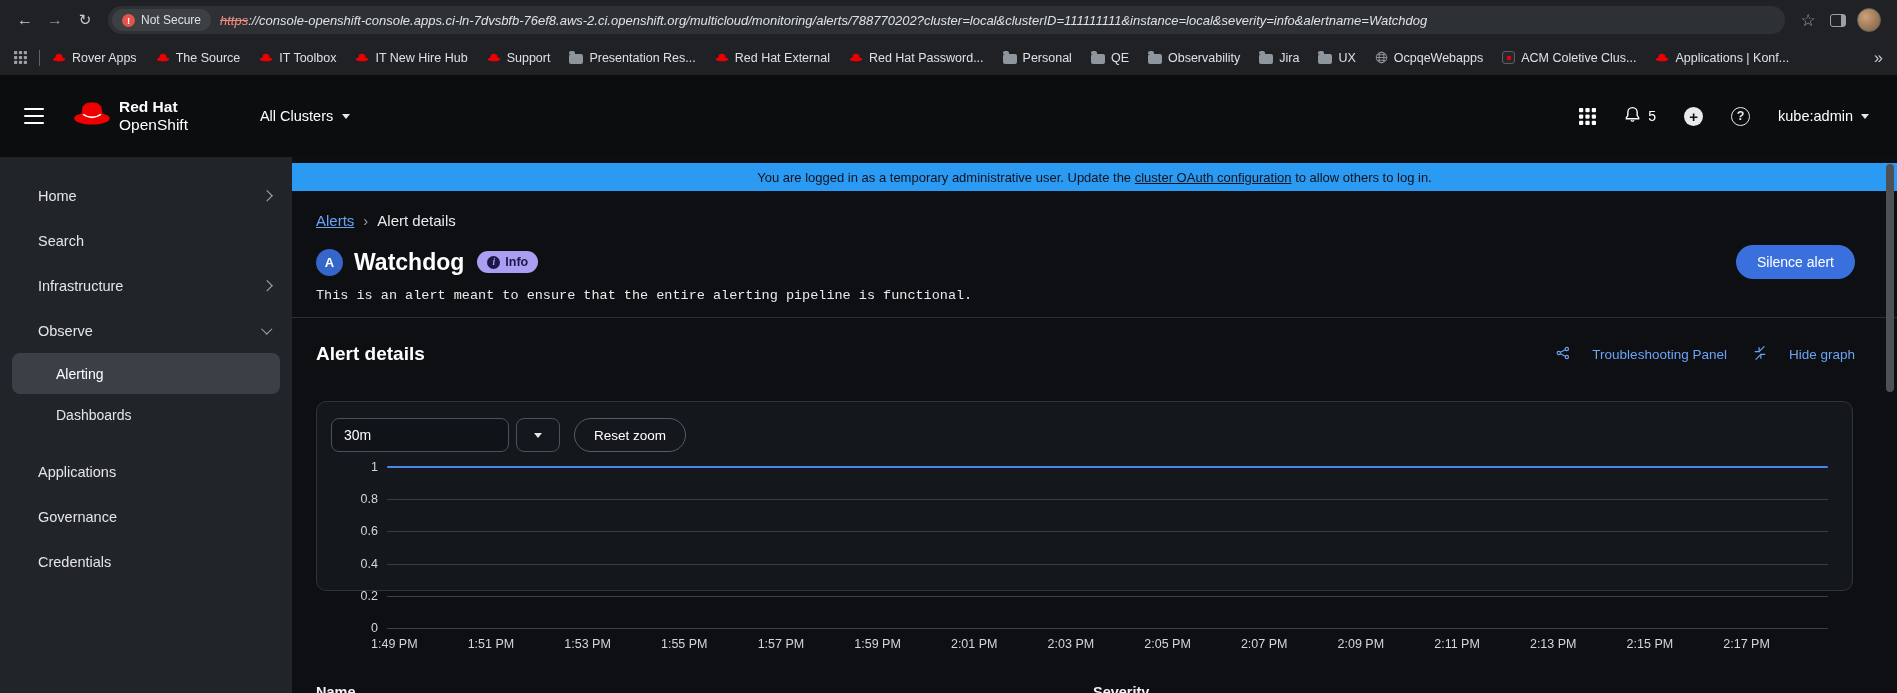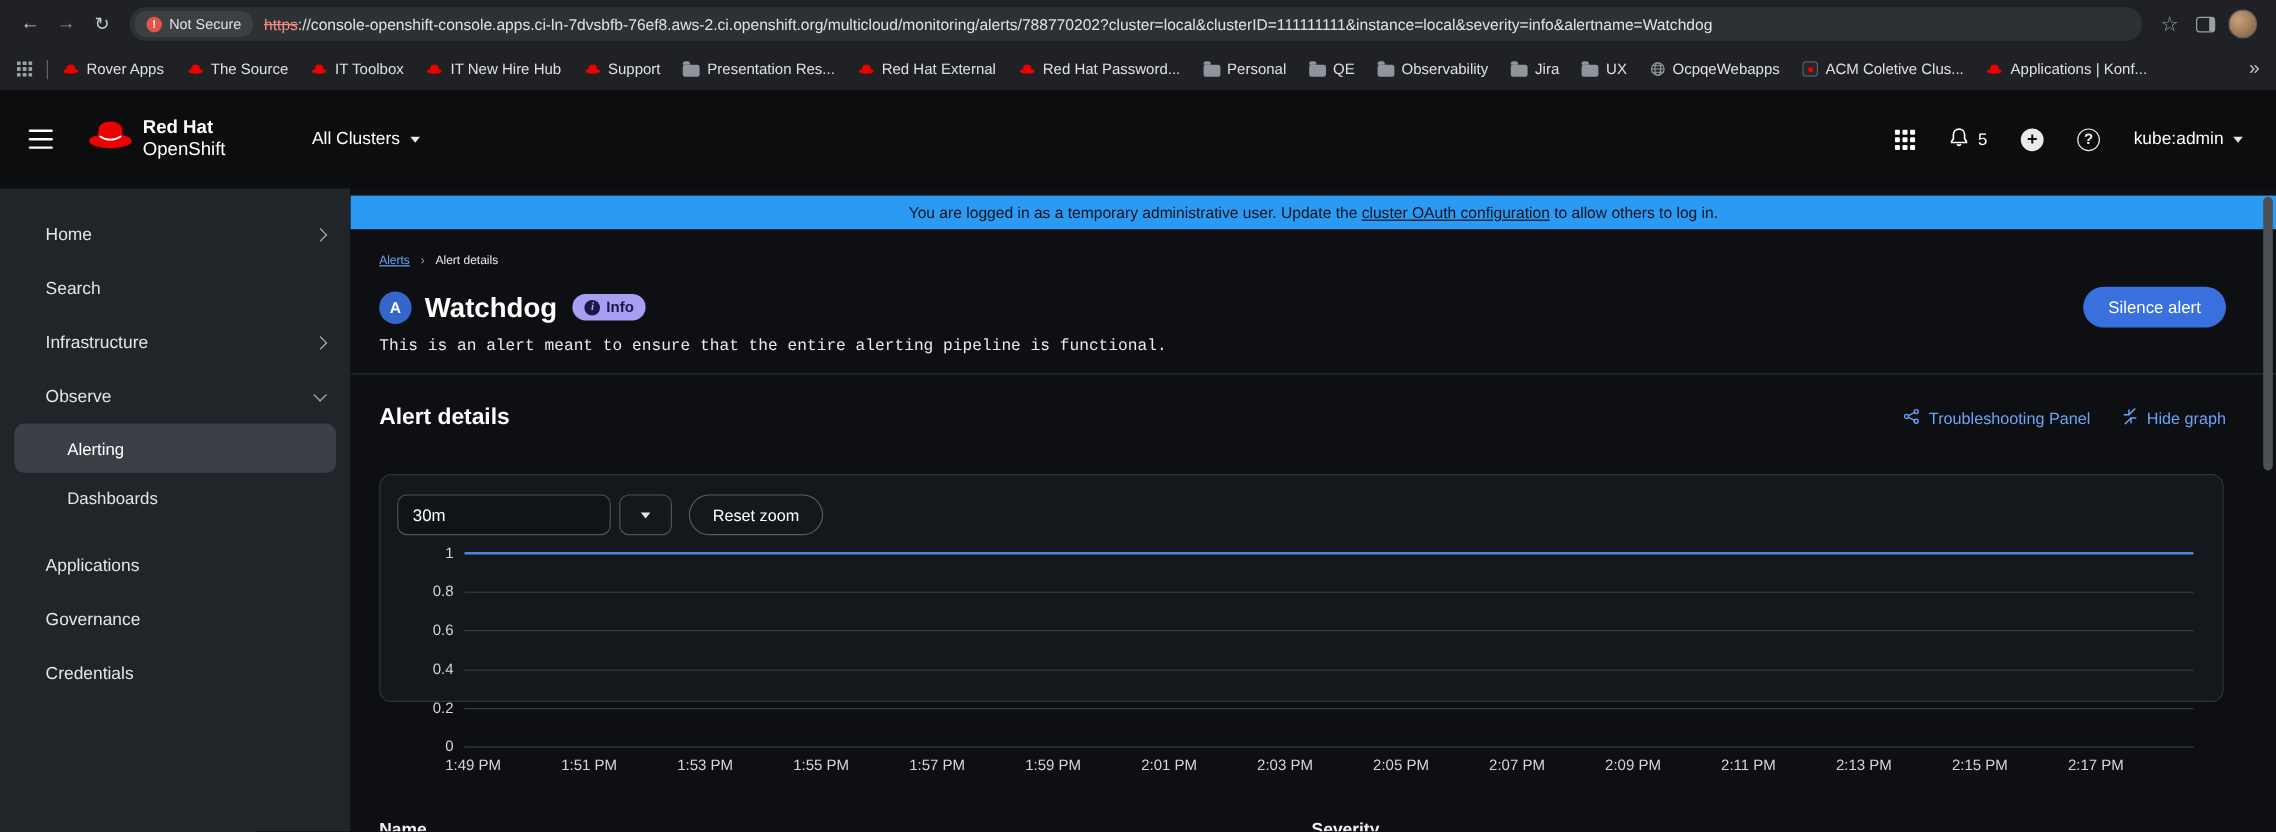--- a/index.html
+++ b/index.html
@@ -15,21 +15,21 @@
   .i-refresh::before{content:"\21BB"; font-size:15px;}
   .i-star::before{content:"\2606"; font-size:17px; color:#9aa0a6;}
   .omnibox { flex:1; height:28px; background:#2e3134; border-radius:14px; display:flex;
     align-items:center; gap:9px; padding:0 14px 0 4px; margin:0 8px; min-width:0; cursor:text; }
   .security-chip { display:flex; align-items:center; gap:6px; background:#3c4043; height:22px;
     border-radius:11px; padding:0 10px; flex:none; cursor:pointer; }
   .warn-dot { width:13px; height:13px; border-radius:50%; background:#e5544b; color:#fff;
     font-size:9.5px; font-weight:bold; display:flex; align-items:center; justify-content:center; }
   .warn-dot::before{content:"!";}
   .chip-text { font-size:12px; color:#dfe1e5; white-space:nowrap; }
-  .url { font-size:13px; color:#dfe1e5; white-space:nowrap; overflow:hidden; text-overflow:ellipsis; }
+  .url { font-size:13px; color:#dfe1e5; white-space:nowrap; overflow:hidden; text-overflow:ellipsis;font-style:italic; }
   .scheme { color:#f28b82; text-decoration:line-through; }
   .panel-ic { position:relative; width:16px; height:13px; border:1.7px solid #9aa0a6; border-radius:3px; display:inline-block; }
   .panel-ic::after { content:""; position:absolute; top:0; right:0; bottom:0; width:4.5px; background:#9aa0a6; }
   .avatar { width:24px; height:24px; border-radius:50%; margin:0 6px 0 4px;
     background:radial-gradient(circle at 35% 35%, #caa27a, #7d5a3c); border:1.5px solid #5f6368; cursor:pointer; }
 
   
   .bookmarks { height:35px; background:#202124; display:flex; align-items:center; gap:19px;
     padding:0 14px; font-size:12.5px; color:#dde0e3; }
   .apps-ic { cursor:pointer; display:flex; }
@@ -81,21 +81,21 @@
     color:#e3e5e7; font-size:14px; cursor:pointer; }
   .nav-sub.active { background:#3b4046; color:#fff; }
   .gap-top { margin-top:14px; }
 
   .content { flex:1; position:relative; background:#0d0f12; overflow:hidden; }
 
   .banner { margin-top:6px; height:28px; background:#2b9af3; color:#10131c; display:flex;
     align-items:center; justify-content:center; font-size:13px; }
   .banner-link { color:inherit; text-decoration:underline; cursor:pointer; }
 
-  .breadcrumb { margin:21px 0 16px 24px; display:flex; align-items:center; gap:9px; font-size:10px; }
+  .breadcrumb { margin:21px 0 16px 24px; display:flex; align-items:center; gap:9px; font-size:15px; }
   .breadcrumb a { color:#6ba3f5; text-decoration:underline; cursor:pointer; }
   .bc-sep::before { content:"\203A"; color:#9aa0a6; }
   .bc-cur { color:#e8eaec; }
 
   .title-row { display:flex; align-items:center; margin:13px 42px 0 24px; }
   .res-badge { width:27px; height:27px; border-radius:50%; background:#3566c9; color:#fff; font-size:13px;
     font-weight:bold; display:flex; align-items:center; justify-content:center; flex:none; }
   .page-title { font-size:23px; font-weight:bold; color:#fff; margin-left:11px; }
   .info-pill { display:flex; align-items:center; gap:5px; background:#a89ef2; color:#1d1747; font-size:12.5px;
     font-weight:bold; height:22px; padding:0 10px; border-radius:11px; margin-left:13px; }
@@ -103,21 +103,21 @@
     display:flex; align-items:center; justify-content:center; }
   .info-ic::before{content:"i"; font-family:"Liberation Serif",serif; font-style:italic;}
   .btn-primary { margin-left:auto; height:34px; padding:0 21px; border:none; border-radius:17px;
     background:#3a70dd; color:#fff; font-size:14px; cursor:pointer; font-family:inherit; }
   .desc { margin:9px 42px 0 24px; font-size:13.5px; color:#e8eaec;font-family:Liberation Mono, monospace; }
   .divider { margin-top:14px; height:1px; background:#2b2f35; }
 
   .section-row { display:flex; align-items:center; margin:25px 42px 0 24px; }
   .section-row h2 { font-size:19px; font-weight:bold; color:#fff; }
   .section-links { margin-left:auto; display:flex; align-items:center; gap:26px; }
-  .link { display:flex; align-items:center; gap:7px; color:#6ba3f5; font-size:13.5px; cursor:pointer; text-decoration:none; }
+  .link { display:flex; align-items:center; gap:22px; color:#6ba3f5; font-size:13.5px; cursor:pointer; text-decoration:none; }
   .link svg { width:14px; height:14px; }
 
   .card { margin:36px 44px 0 24px; height:190px; background:#14171b; border:1px solid #2f343a;
     border-radius:10px; padding:16px 14px 0 14px; }
   .chart-toolbar { display:flex; align-items:center; }
   .range-box { width:178px; height:34px; border:1px solid #4d525a; border-radius:8px; display:flex;
     align-items:center; padding:0 12px; color:#fff; font-size:14px; cursor:pointer; background:#101317; }
   .caret-btn { width:44px; height:34px; margin-left:7px; border:1px solid #4d525a; border-radius:8px;
     background:transparent; display:flex; align-items:center; justify-content:center; cursor:pointer; }
   .btn-secondary { margin-left:14px; height:34px; padding:0 19px; border:1px solid #565c64; border-radius:17px;

